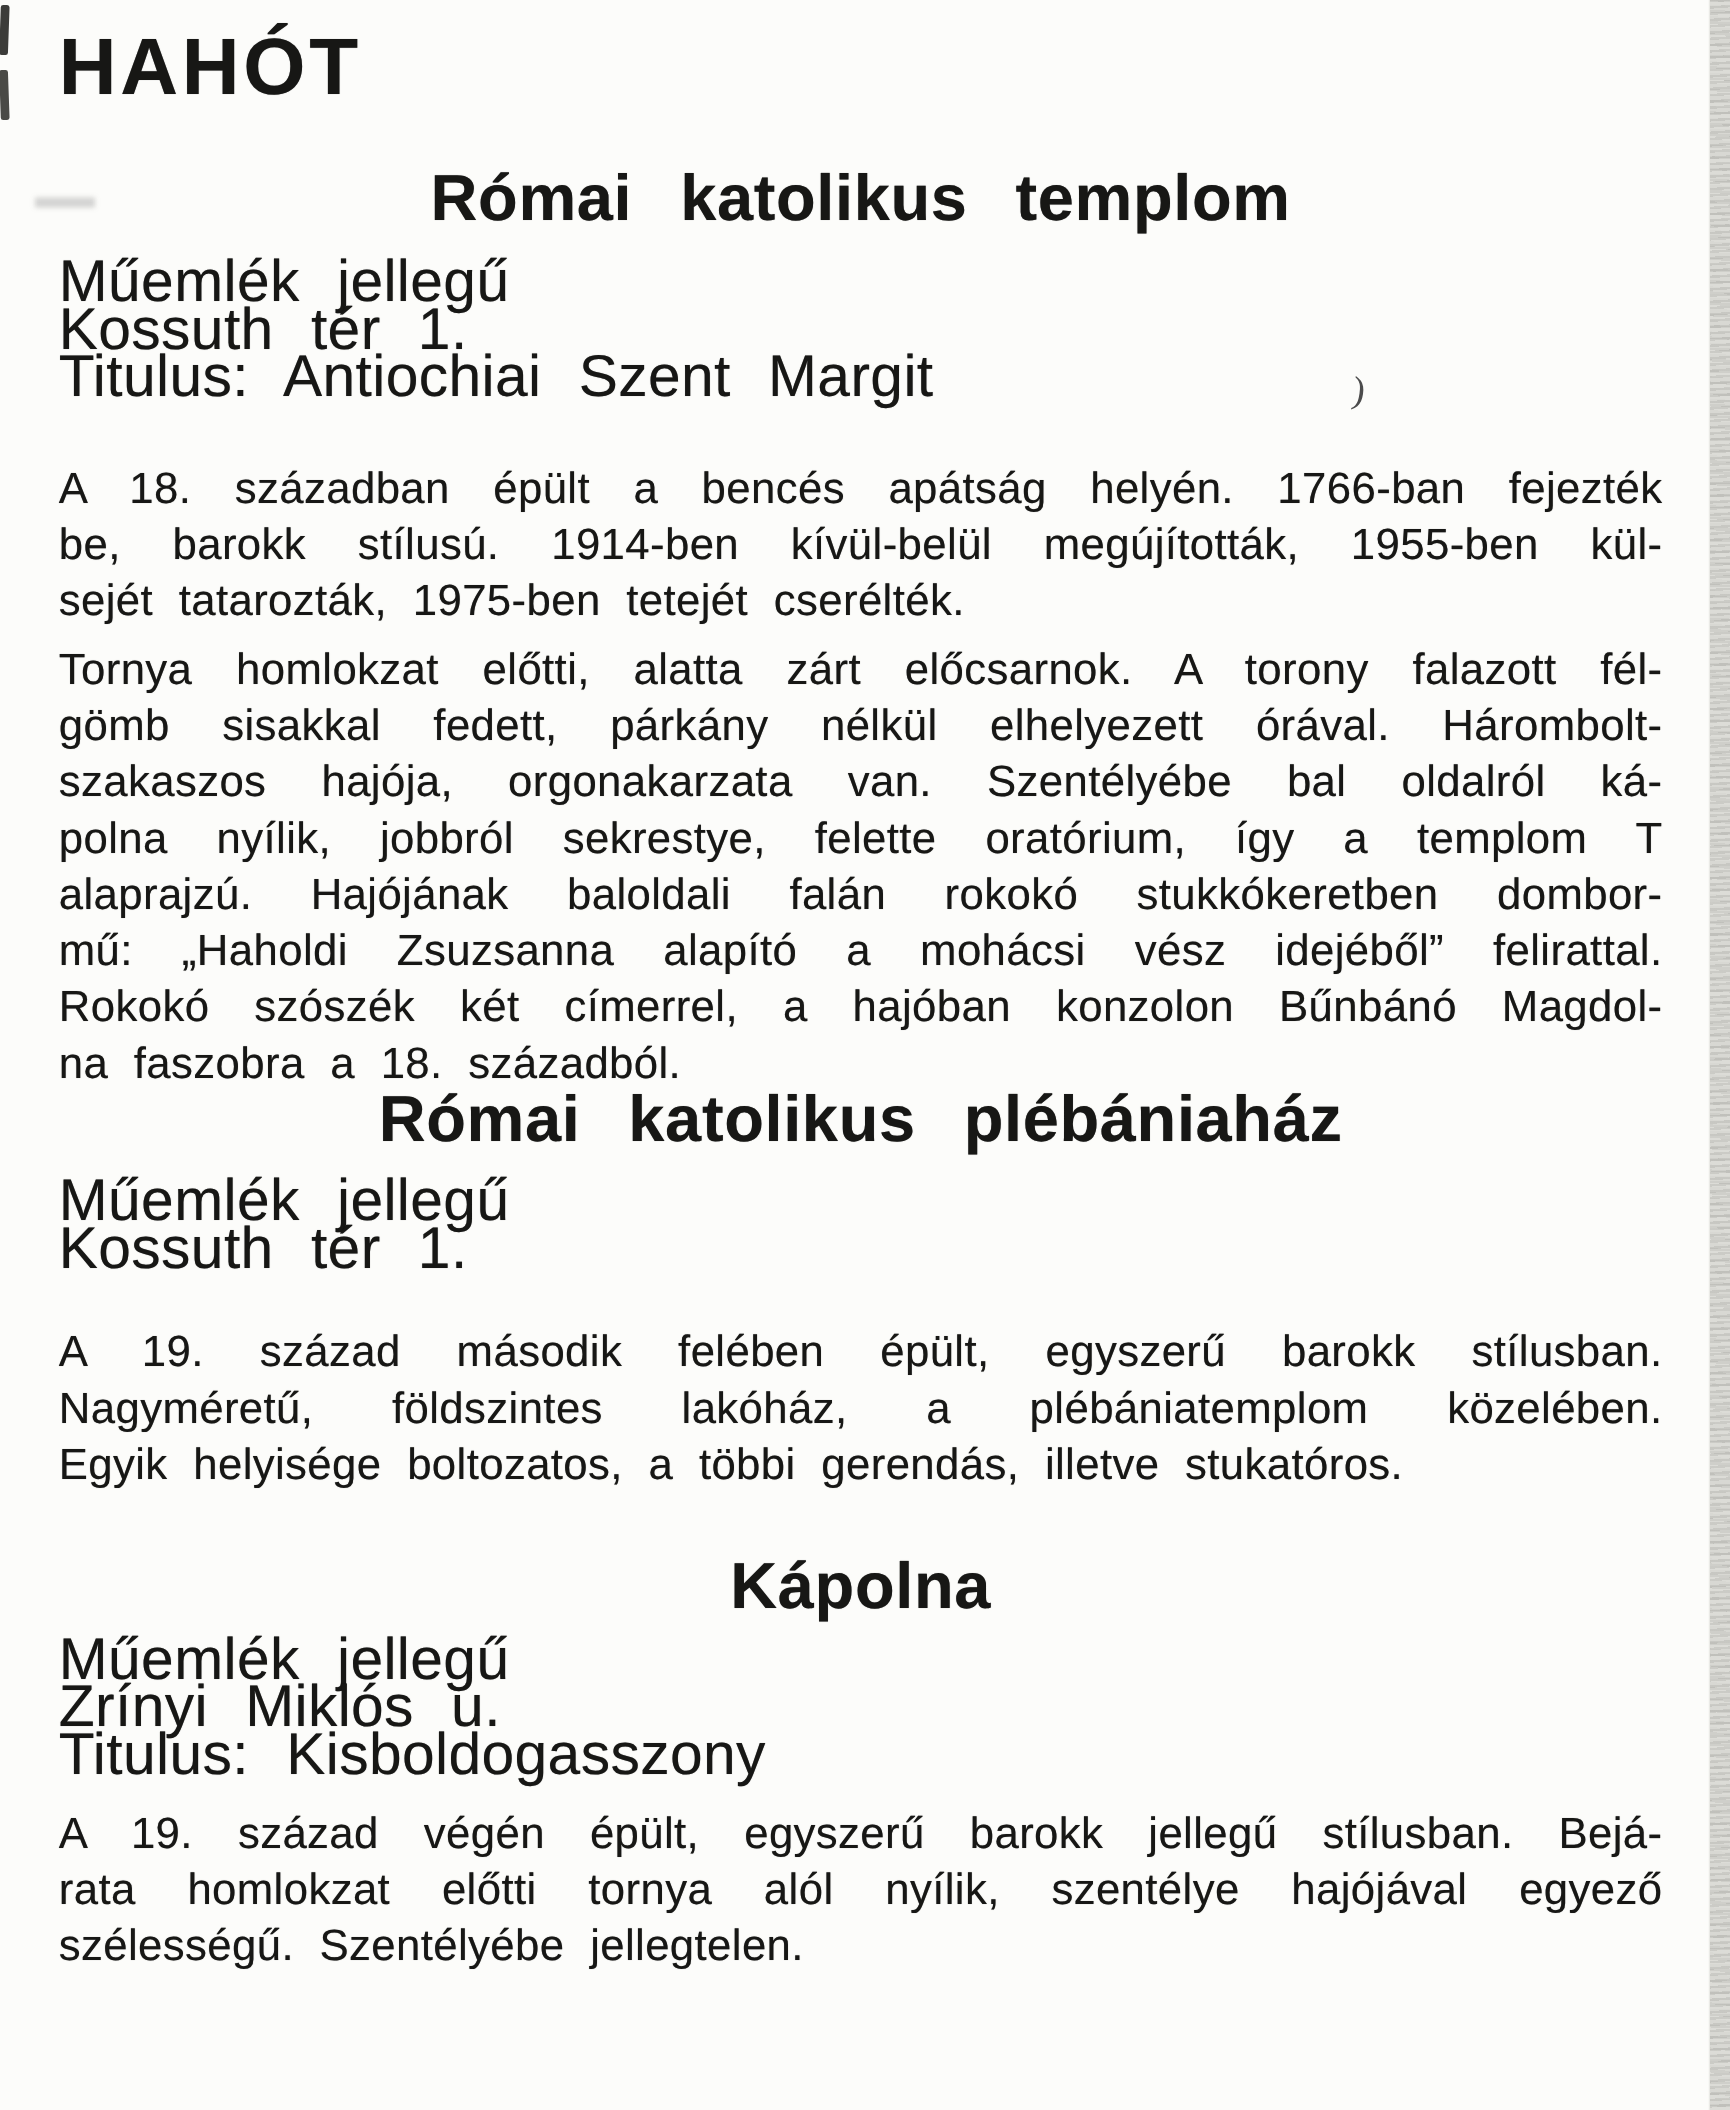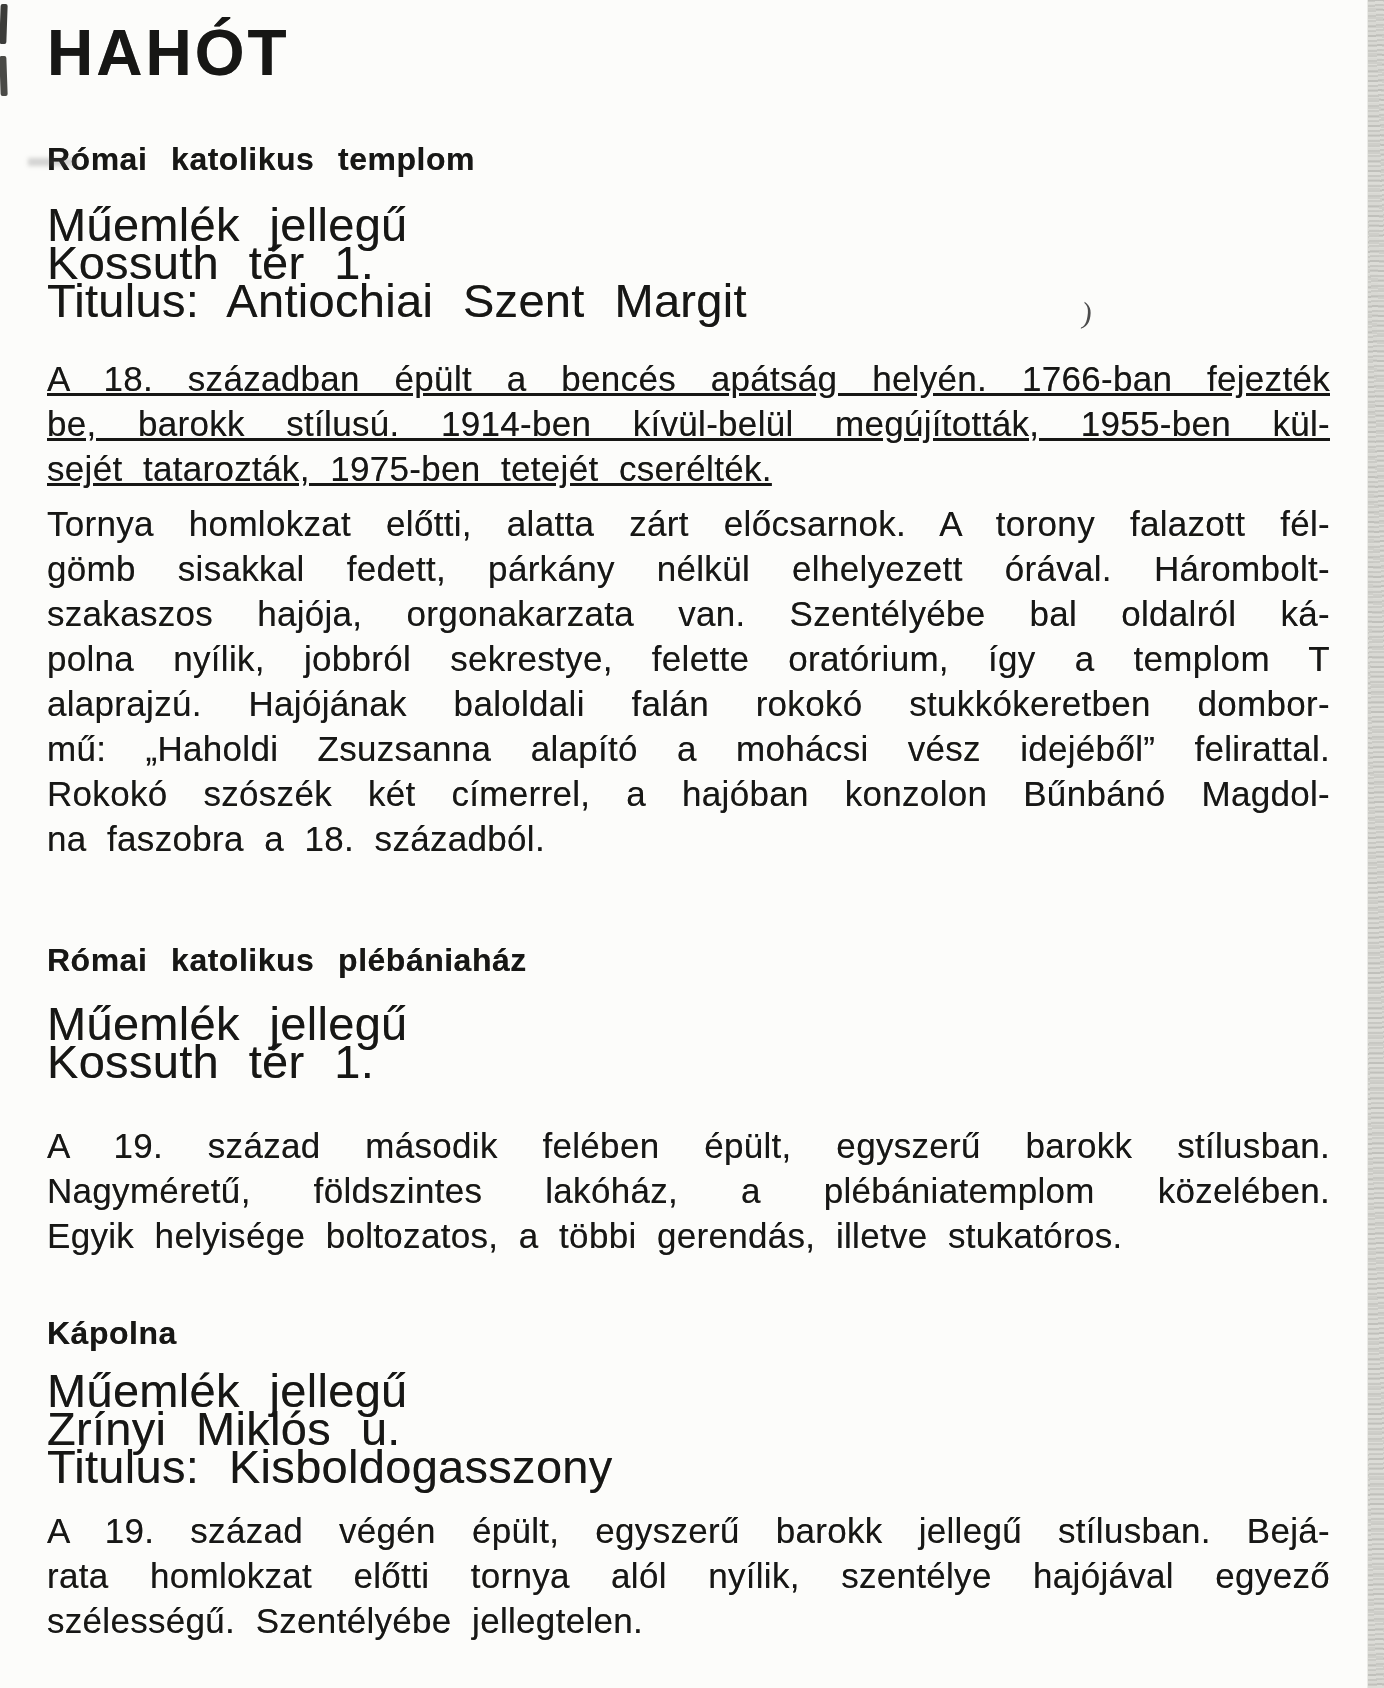--- a/index.html
+++ b/index.html
@@ -18,44 +18,45 @@
   }
   h1 {
     margin: 0;
     font-size: 64px;
     line-height: 58px;
     font-weight: 700;
     letter-spacing: 3px;
   }
   h2 {
     margin: 0;
-    font-size: 32px;
+    font-size: 52px;
     line-height: 46px;
     font-weight: 700;
     word-spacing: 0.45em;
     letter-spacing: 0.5px;
+    text-align: center;
   }
   .h2-1 { margin-top: 54px; }
-  .h2-2 { margin-top: 76px; }
+  .h2-2 { }
   .h2-3 { margin-top: 52px; }
   .addr {
     font-size: 47px;
     line-height: 38px;
     word-spacing: 0.35em;
     letter-spacing: 0.3px;
   }
   .addr-1 { margin-top: 24px; }
   .addr-2 { margin-top: 22px; }
   .addr-3 { margin-top: 16px; }
   .para {
     font-size: 35px;
     line-height: 45px;
     letter-spacing: 0.3px;
   }
-  .p-a { margin-top: 36px; text-decoration: underline; }
+  .p-a { margin-top: 48px; }
   .p-b { margin-top: 10px; }
   .p-c { margin-top: 42px; }
   .p-d { margin-top: 22px; }
   .line.just {
     text-align: justify;
     text-align-last: justify;
     text-justify: inter-word;
   }
   .line.last {
     text-align: left;

